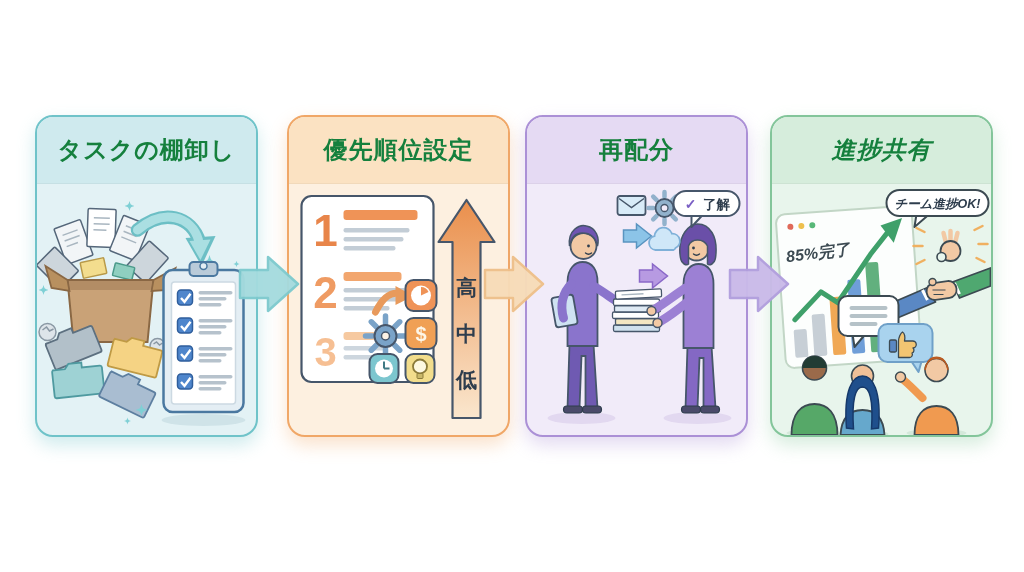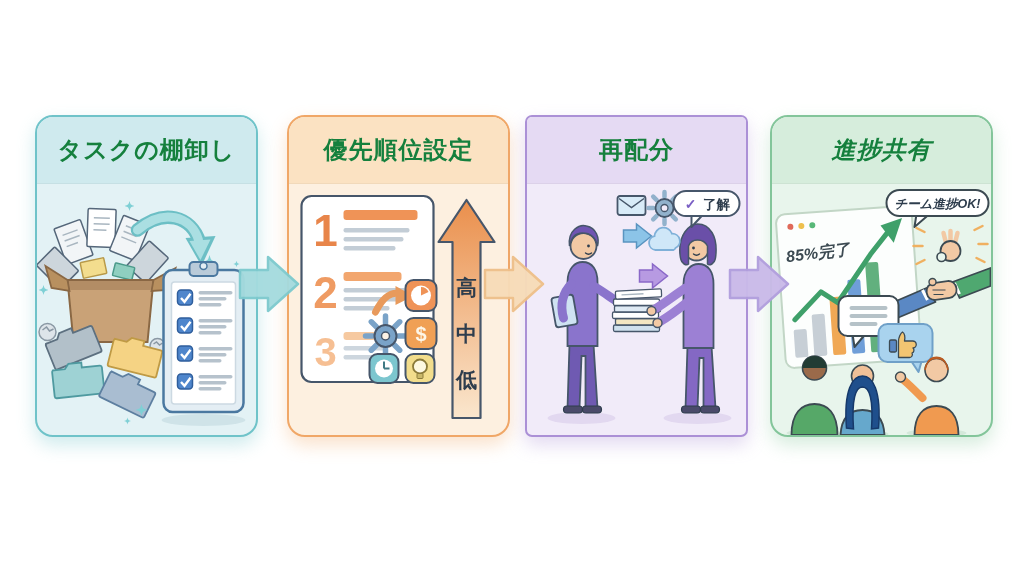--- a/index.html
+++ b/index.html
@@ -18,21 +18,21 @@
     border-bottom:1px solid rgba(0,0,0,0.04);
   }
   .panel-title{
     font-size:24px;font-weight:bold;color:#15803d;letter-spacing:1px;
   }
   .panel-body{position:relative;height:calc(100% - 67px);}
   .panel-body svg{position:absolute;left:0;top:0;width:100%;height:100%;}
   svg text{font-family:"Liberation Sans",sans-serif;}
   .connector{position:absolute;top:251px;width:64px;height:66px;z-index:5;}
   .connector path{fill:var(--fill,#ccc);stroke:var(--stroke,#aaa);stroke-width:2.5;stroke-linejoin:round;opacity:0.96;}
-  .p1{left:35px;} .p2{left:280px;margin-left:7px;} .p3{left:525px;border-radius:7px;} .p4{left:770px;font-style:italic;}
+  .p1{left:35px;} .p2{left:280px;margin-left:7px;} .p3{left:525px;} .p4{left:770px;font-style:italic;}
   .c1{left:237px;} .c2{left:482px;} .c3{left:727px;}
 </style>
 </head>
 <body>
 
 <div id="canvas">
 
   <div class="panel p1" style="--accent: #6fc3c9; --header-bg: #cfeaee; --body-bg: #e3f2f5; box-shadow: rgba(111, 195, 201, 0.333) 0px 8px 18px;">
     <div class="panel-header">
       <span class="panel-title">タスクの棚卸し</span>

